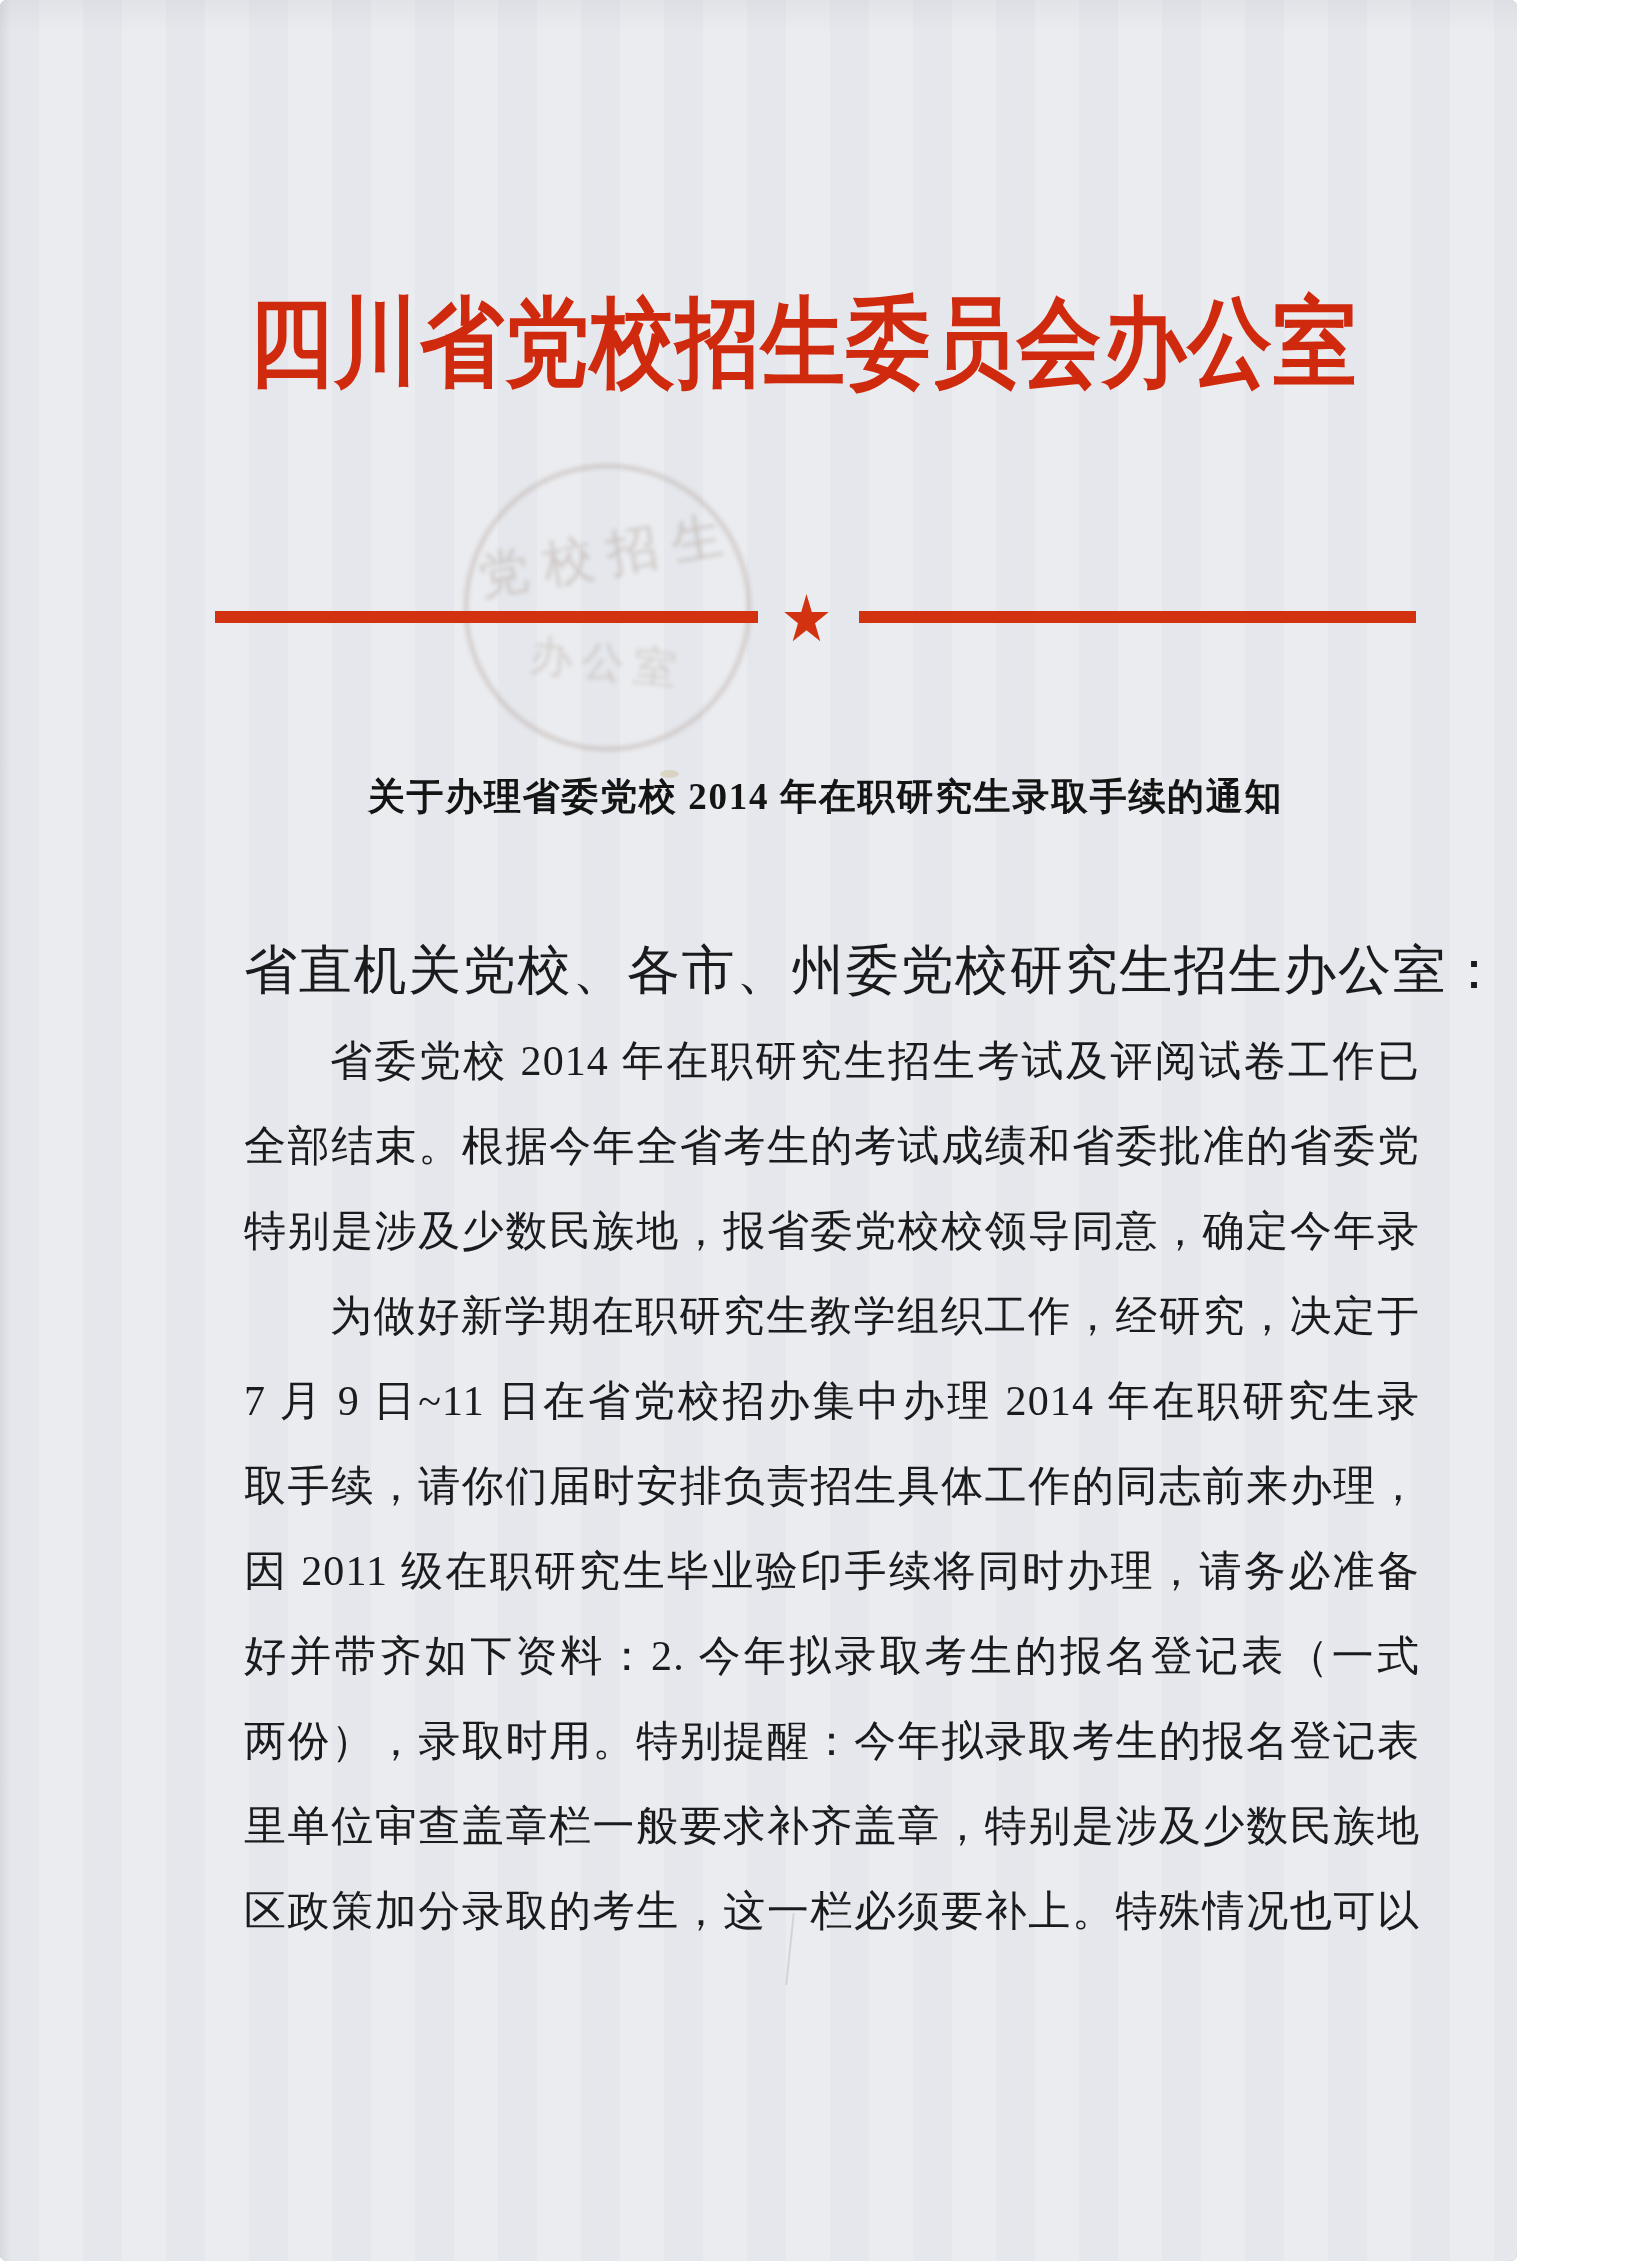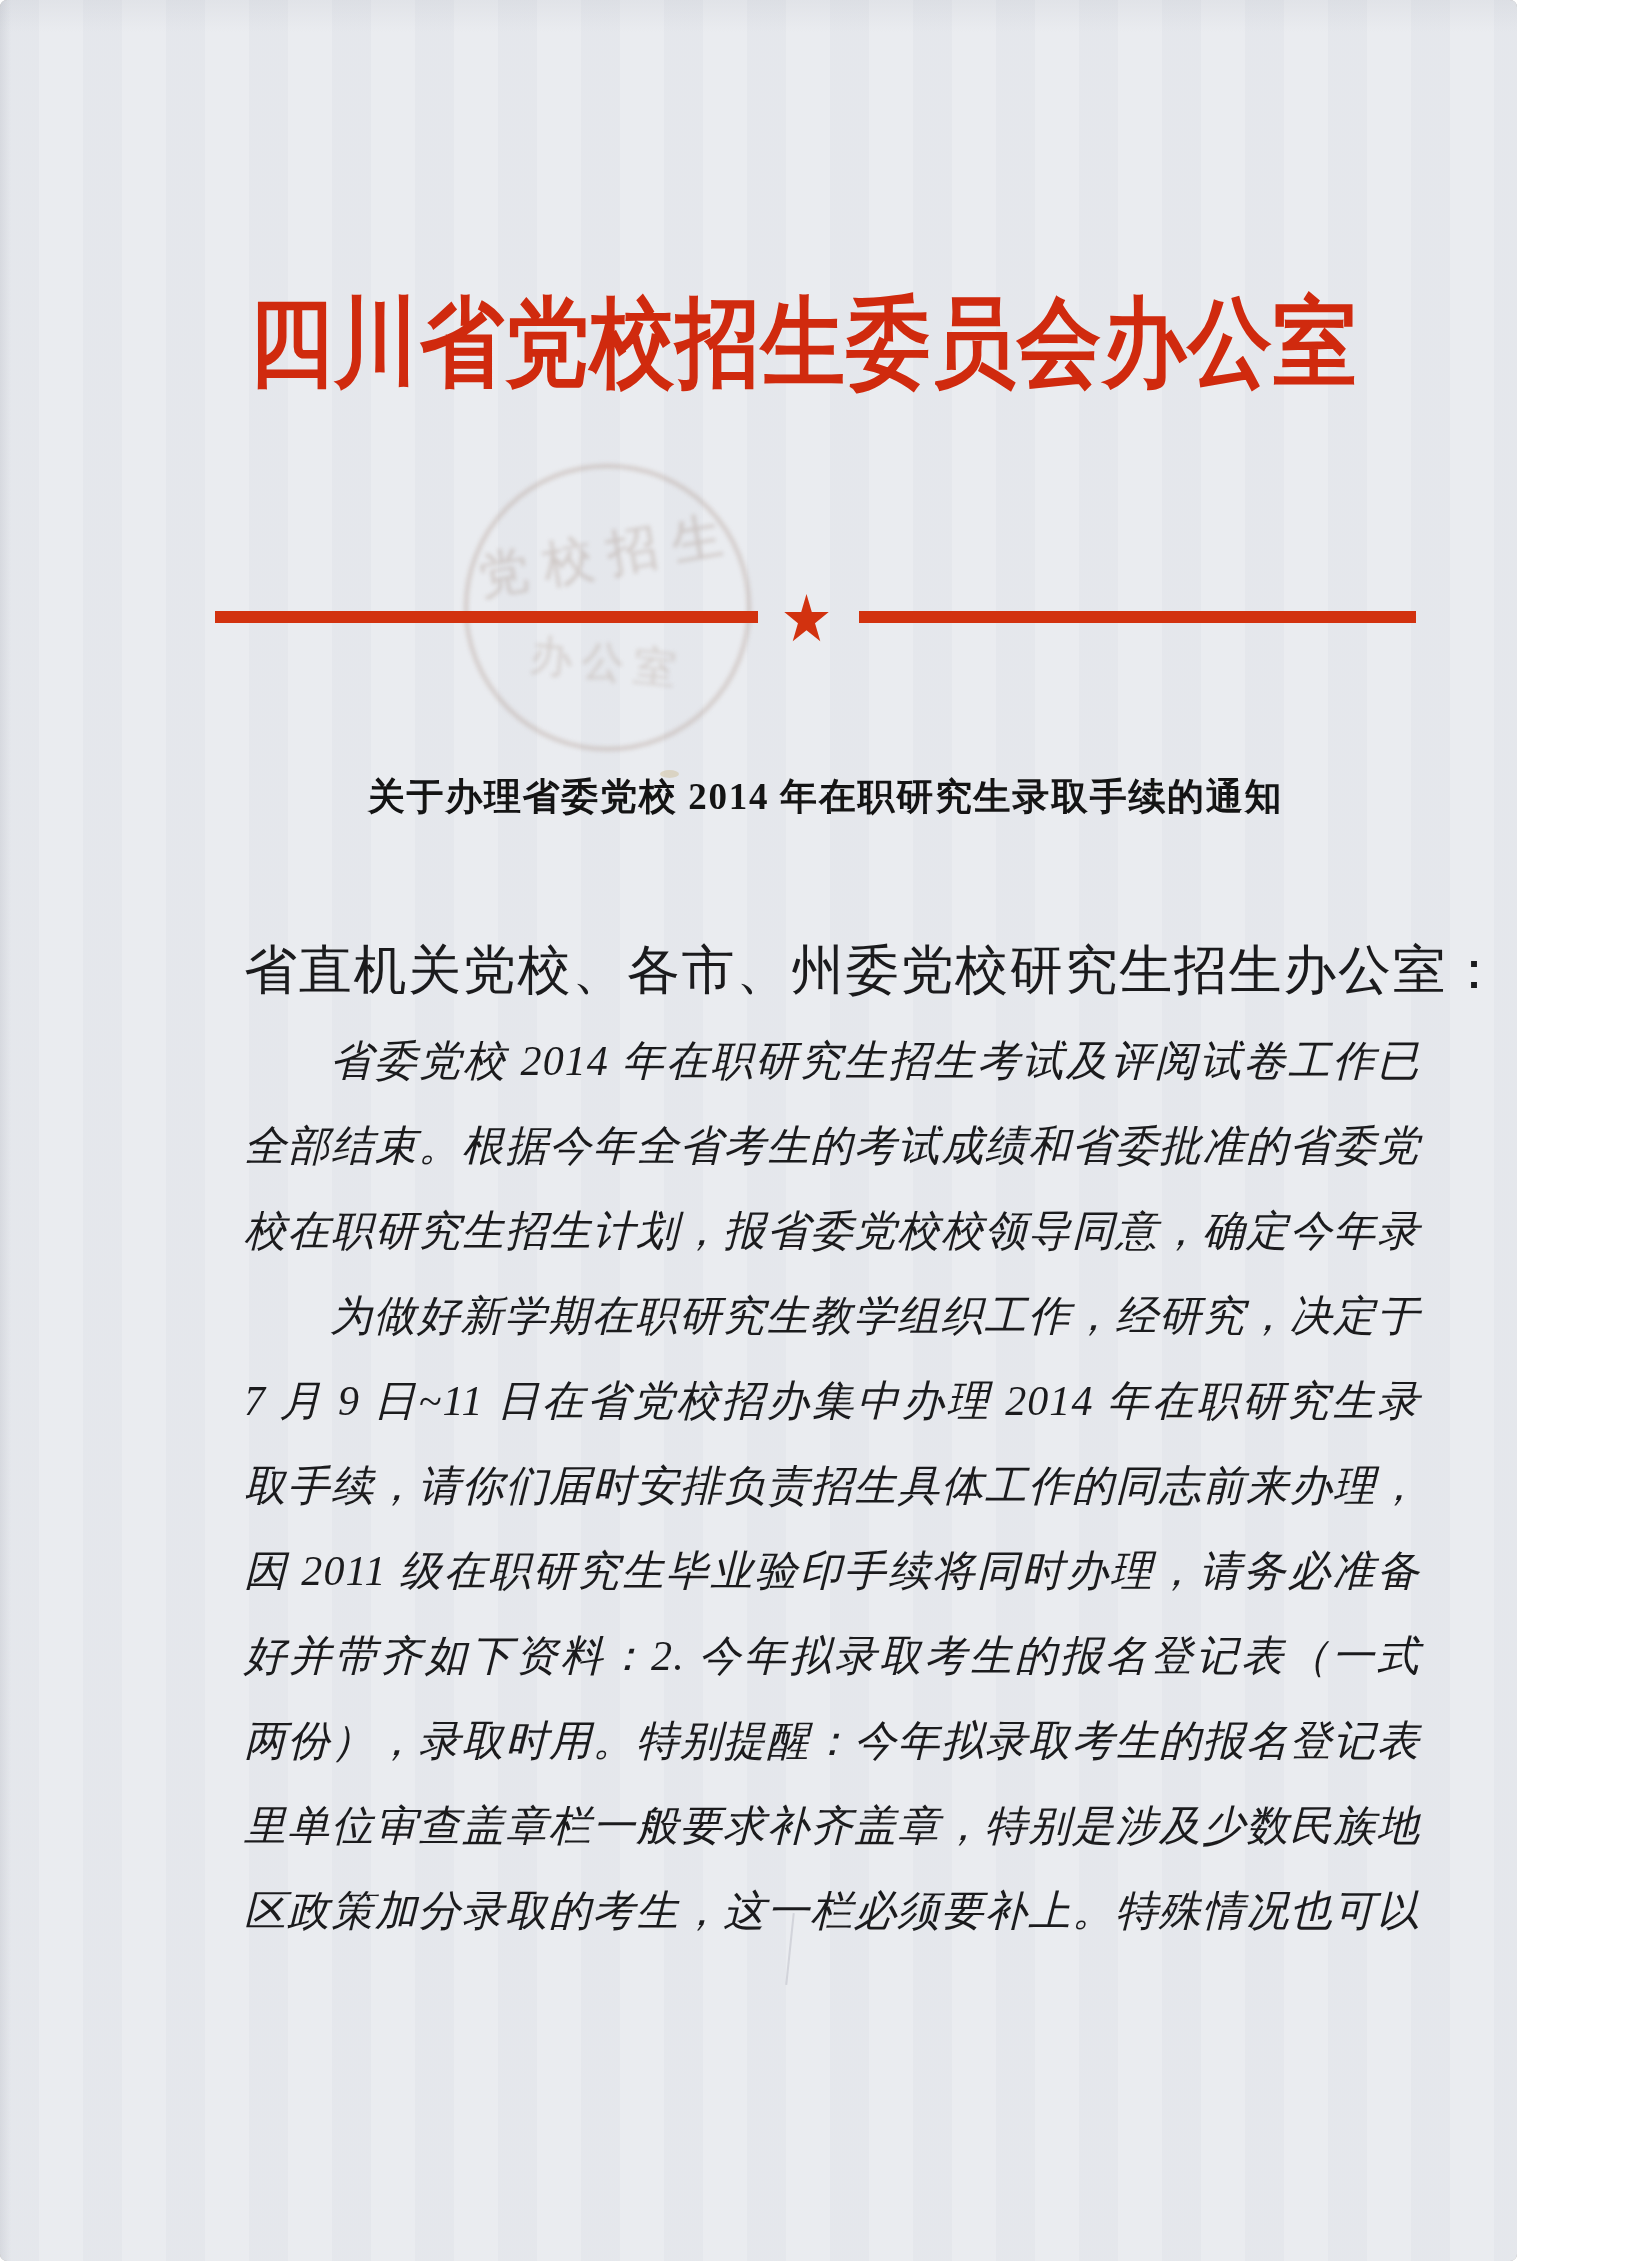--- a/index.html
+++ b/index.html
@@ -36,21 +36,21 @@
     font-size:43px;letter-spacing:9px;color:rgba(150,122,106,0.26);transform:rotate(6deg);}
   
   .doc-title{position:absolute;left:227px;top:766px;width:1197px;height:61px;
     font-weight:700;font-size:37px;line-height:61px;letter-spacing:1.7px;
     color:#141414;text-align:center;white-space:nowrap;}
   .salutation{position:absolute;left:244px;top:945px;width:1176px;height:50px;
     font-size:53px;line-height:50px;letter-spacing:1.7px;color:#1b1b1d;white-space:nowrap;}
   .body-text{position:absolute;left:244px;top:1019px;width:1176px;color:#1b1b1d;
     font-size:42px;line-height:85px;}
   .ln{height:85px;letter-spacing:1.1px;white-space:nowrap;}
-  .ln.full{text-align:justify;text-align-last:justify;white-space:normal;font-style:italic;}
+  .ln.full{text-align:justify;text-align-last:justify;white-space:normal;}
   .ln.indent{padding-left:86px;}
   .smudge{position:absolute;left:660px;top:770px;width:19px;height:7.8px;border-radius:50%;
     background:rgba(190,160,90,0.28);}
   .crease{position:absolute;left:789px;top:1913px;width:1.7px;height:72px;
     background:rgba(140,140,155,0.25);transform:rotate(6deg);}
   
   .blk{position:absolute;background:#0c0c0b;}
   .blk.top{left:1596px;top:0;width:44px;height:1056px;}
   .blk.bottom{left:1595px;top:1454px;width:45px;height:650px;background:#0b0b09;}
   .seam{position:absolute;left:1596px;top:1056px;width:44px;height:13.3px;
@@ -99,21 +99,21 @@
     <div class="rule right"></div>
 
     <div class="doc-title">关于办理省委党校 2014 年在职研究生录取手续的通知</div>
     <div class="smudge"></div>
 
     <div class="salutation">省直机关党校、各市、州委党校研究生招生办公室：</div>
 
     <div class="body-text">
       <div class="ln full indent">省委党校 2014 年在职研究生招生考试及评阅试卷工作已</div>
       <div class="ln full">全部结束。根据今年全省考生的考试成绩和省委批准的省委党</div>
-      <div class="ln full">校在职研究生招生计划，报省委党校校领导同意，确定今年录</div>
+      <div class="ln full">特别是涉及少数民族地，报省委党校校领导同意，确定今年录</div>
       <div class="ln full indent">为做好新学期在职研究生教学组织工作，经研究，决定于</div>
       <div class="ln full">7 月 9 日~11 日在省党校招办集中办理 2014 年在职研究生录</div>
       <div class="ln full">取手续，请你们届时安排负责招生具体工作的同志前来办理，</div>
       <div class="ln full">因 2011 级在职研究生毕业验印手续将同时办理，请务必准备</div>
       <div class="ln full">好并带齐如下资料：2. 今年拟录取考生的报名登记表（一式</div>
       <div class="ln full">两份），录取时用。特别提醒：今年拟录取考生的报名登记表</div>
       <div class="ln full">里单位审查盖章栏一般要求补齐盖章，特别是涉及少数民族地</div>
       <div class="ln full">区政策加分录取的考生，这一栏必须要补上。特殊情况也可以</div>
     </div>
 

